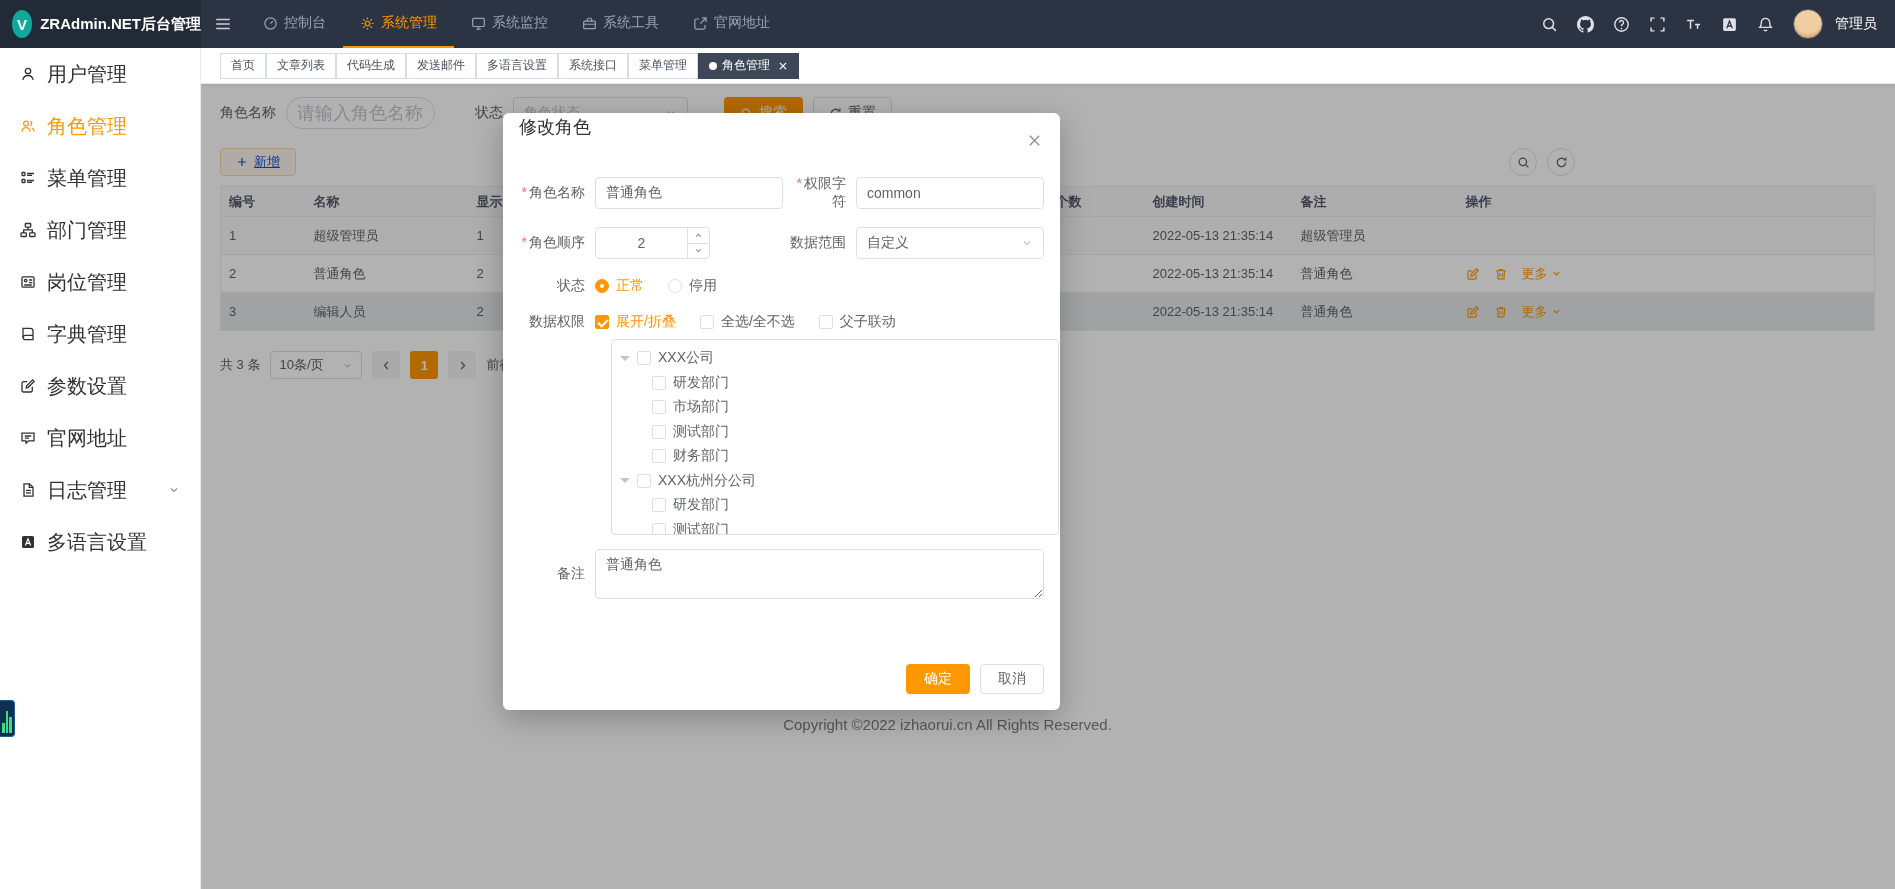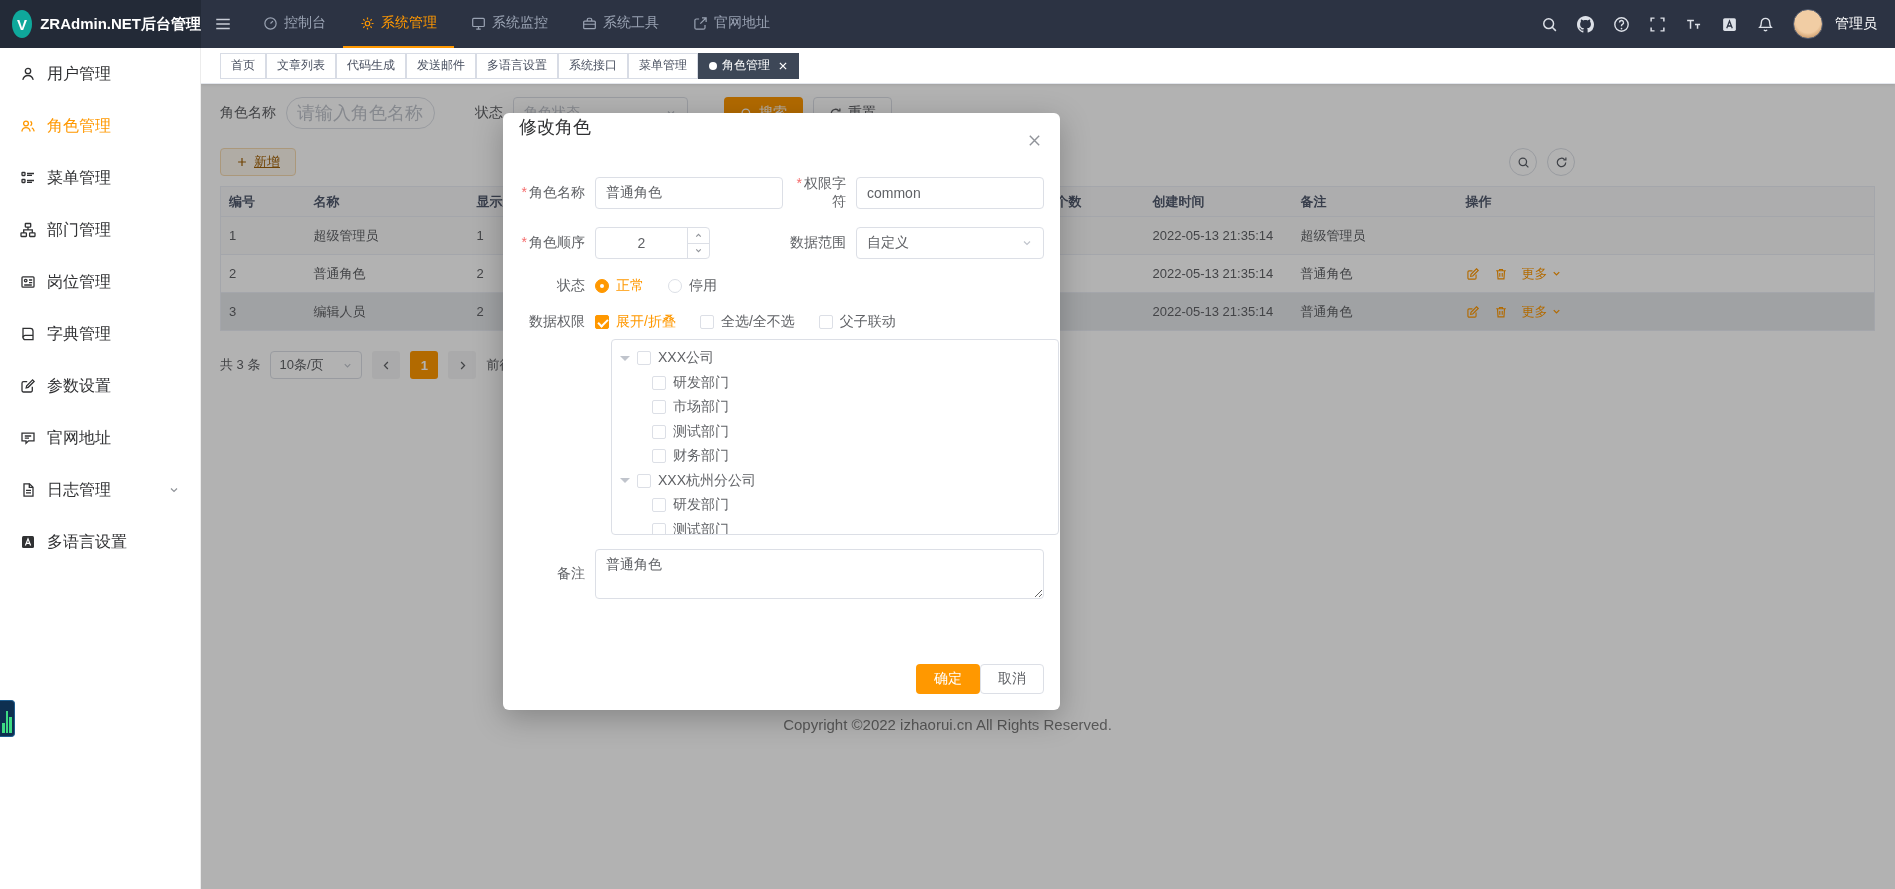--- a/index.html
+++ b/index.html
@@ -37,21 +37,21 @@
   .top-icon{cursor:pointer;color:#dde1e8;}
   .avatar-wrap{display:flex;align-items:center;gap:12px;cursor:pointer;}
   .avatar{width:30px;height:30px;border-radius:50%;
     background:radial-gradient(circle at 50% 38%,#f1cda4 55%,#c08a55 90%);border:1px solid #555e70;}
   .username{color:#fff;font-size:14px;}
 
   
   .sidebar{position:absolute;top:48px;left:0;width:201px;bottom:0;background:#fff;
     border-right:1px solid #ececec;z-index:55;}
   .side-item{height:52px;display:flex;align-items:center;gap:11px;padding:0 20px;
-    font-size:16px;color:#303133;cursor:pointer;}
+    font-size:20px;color:#303133;cursor:pointer;}
   .side-item .ic{color:#303133;}
   .side-item.active,.side-item.active .ic{color:var(--accent);}
   .side-item .chev{margin-left:auto;color:#909399;}
 
   
   .tagsbar{position:absolute;top:48px;left:201px;right:0;height:36px;background:#fff;
     border-bottom:1px solid #e4e7ed;box-shadow:0 1px 3px rgba(0,0,0,.10);
     display:flex;align-items:center;gap:0;padding-left:19px;z-index:40;}
   .tag{height:26px;display:inline-flex;align-items:center;gap:5px;padding:0 10px;
     border:1px solid #d8dce5;background:#fff;color:#495060;font-size:12px;cursor:pointer;white-space:nowrap;}
@@ -68,21 +68,21 @@
     font-size:18px;color:var(--text);padding:0 10px;outline:none;font-family:inherit;}
   .el-input::placeholder{color:#c0c4cc;}
   .fake-select{width:175px;height:32px;border:1px solid var(--border);border-radius:4px;background:#fff;
     display:flex;align-items:center;justify-content:space-between;padding:0 10px;cursor:pointer;}
   .fake-select .ph{color:#c0c4cc;}
   .fake-select .ic{color:#c0c4cc;}
   .btn{height:32px;border-radius:4px;padding:0 15px;font-size:14px;display:inline-flex;
     align-items:center;gap:6px;cursor:pointer;border:1px solid transparent;white-space:nowrap;}
   .btn-primary{background:var(--accent);color:#fff;}
   .btn-default{background:#fff;border-color:var(--border);color:var(--text);}
-  .btn-warning-plain{background:#fdf6ec;border-color:#f5dab1;color:#a16207;height:28px;font-size:13px;text-decoration:underline;}
+  .btn-warning-plain{background:#fdf6ec;border-color:#f5dab1;color:#1d4ed8;height:28px;font-size:13px;text-decoration:underline;}
   .gap40{width:40px;}.gap36{width:36px;}.gap10{width:10px;}
 
   .add-row{margin-top:19px;display:flex;align-items:center;width:1655px;}
   .tool-icons{margin-left:auto;margin-right:300px;display:flex;gap:10px;}
   .circle-btn{width:28px;height:28px;border-radius:50%;border:1px solid var(--border);background:#fff;
     display:flex;align-items:center;justify-content:center;color:#5a5e66;cursor:pointer;}
 
   table.grid{margin-top:10px;width:1655px;border-collapse:collapse;font-size:13px;color:var(--text);
     border:1px solid #ebeef5;background:#fff;}
   table.grid th{background:#f8f8f9;color:#515a6e;font-weight:bold;height:30px;text-align:left;
@@ -142,21 +142,21 @@
   .opt{display:inline-flex;align-items:center;gap:7px;cursor:pointer;margin-right:24px;color:var(--text);}
   .opt.on{color:var(--accent);}
   .tree-box{margin-left:92px;width:448px;height:196px;border:1px solid var(--border);border-radius:4px;
     background:#fff;padding:6px 0;overflow:hidden;}
   .tnode{display:flex;align-items:center;height:24.5px;gap:7px;font-size:14px;color:var(--text);
     padding-left:8px;cursor:pointer;}
   .tnode.child{padding-left:40px;}
   .caret{width:0;height:0;border:5px solid transparent;border-top-color:#c0c4cc;margin-top:5px;flex-shrink:0;}
   .remark-area{flex:1;height:50px;border:1px solid var(--border);border-radius:4px;padding:6px 10px;
     font-size:14px;color:var(--text);font-family:inherit;resize:both;outline:none;}
-  .modal-footer{position:absolute;bottom:16px;right:16px;display:flex;margin-left:24px;}
+  .modal-footer{position:absolute;bottom:16px;right:16px;display:flex;gap:10px;margin-left:24px;}
   .btn-sm{height:30px;padding:0 17px;font-size:14px;border-radius:4px;display:inline-flex;
     align-items:center;cursor:pointer;border:1px solid transparent;}
   .ok{background:var(--accent);color:#fff;}
   .cancel{background:#fff;border-color:var(--border);color:var(--text);}
 
   
   .mini-widget{position:absolute;left:0;top:700px;width:15px;height:37px;background:#0e2f50;
     border:1px solid #1d5c8f;border-left:none;border-radius:0 4px 4px 0;z-index:200;
     display:flex;align-items:flex-end;gap:1px;padding:3px 2px;cursor:pointer;}
   .mini-widget .bar{width:3px;background:#3ddc84;}

